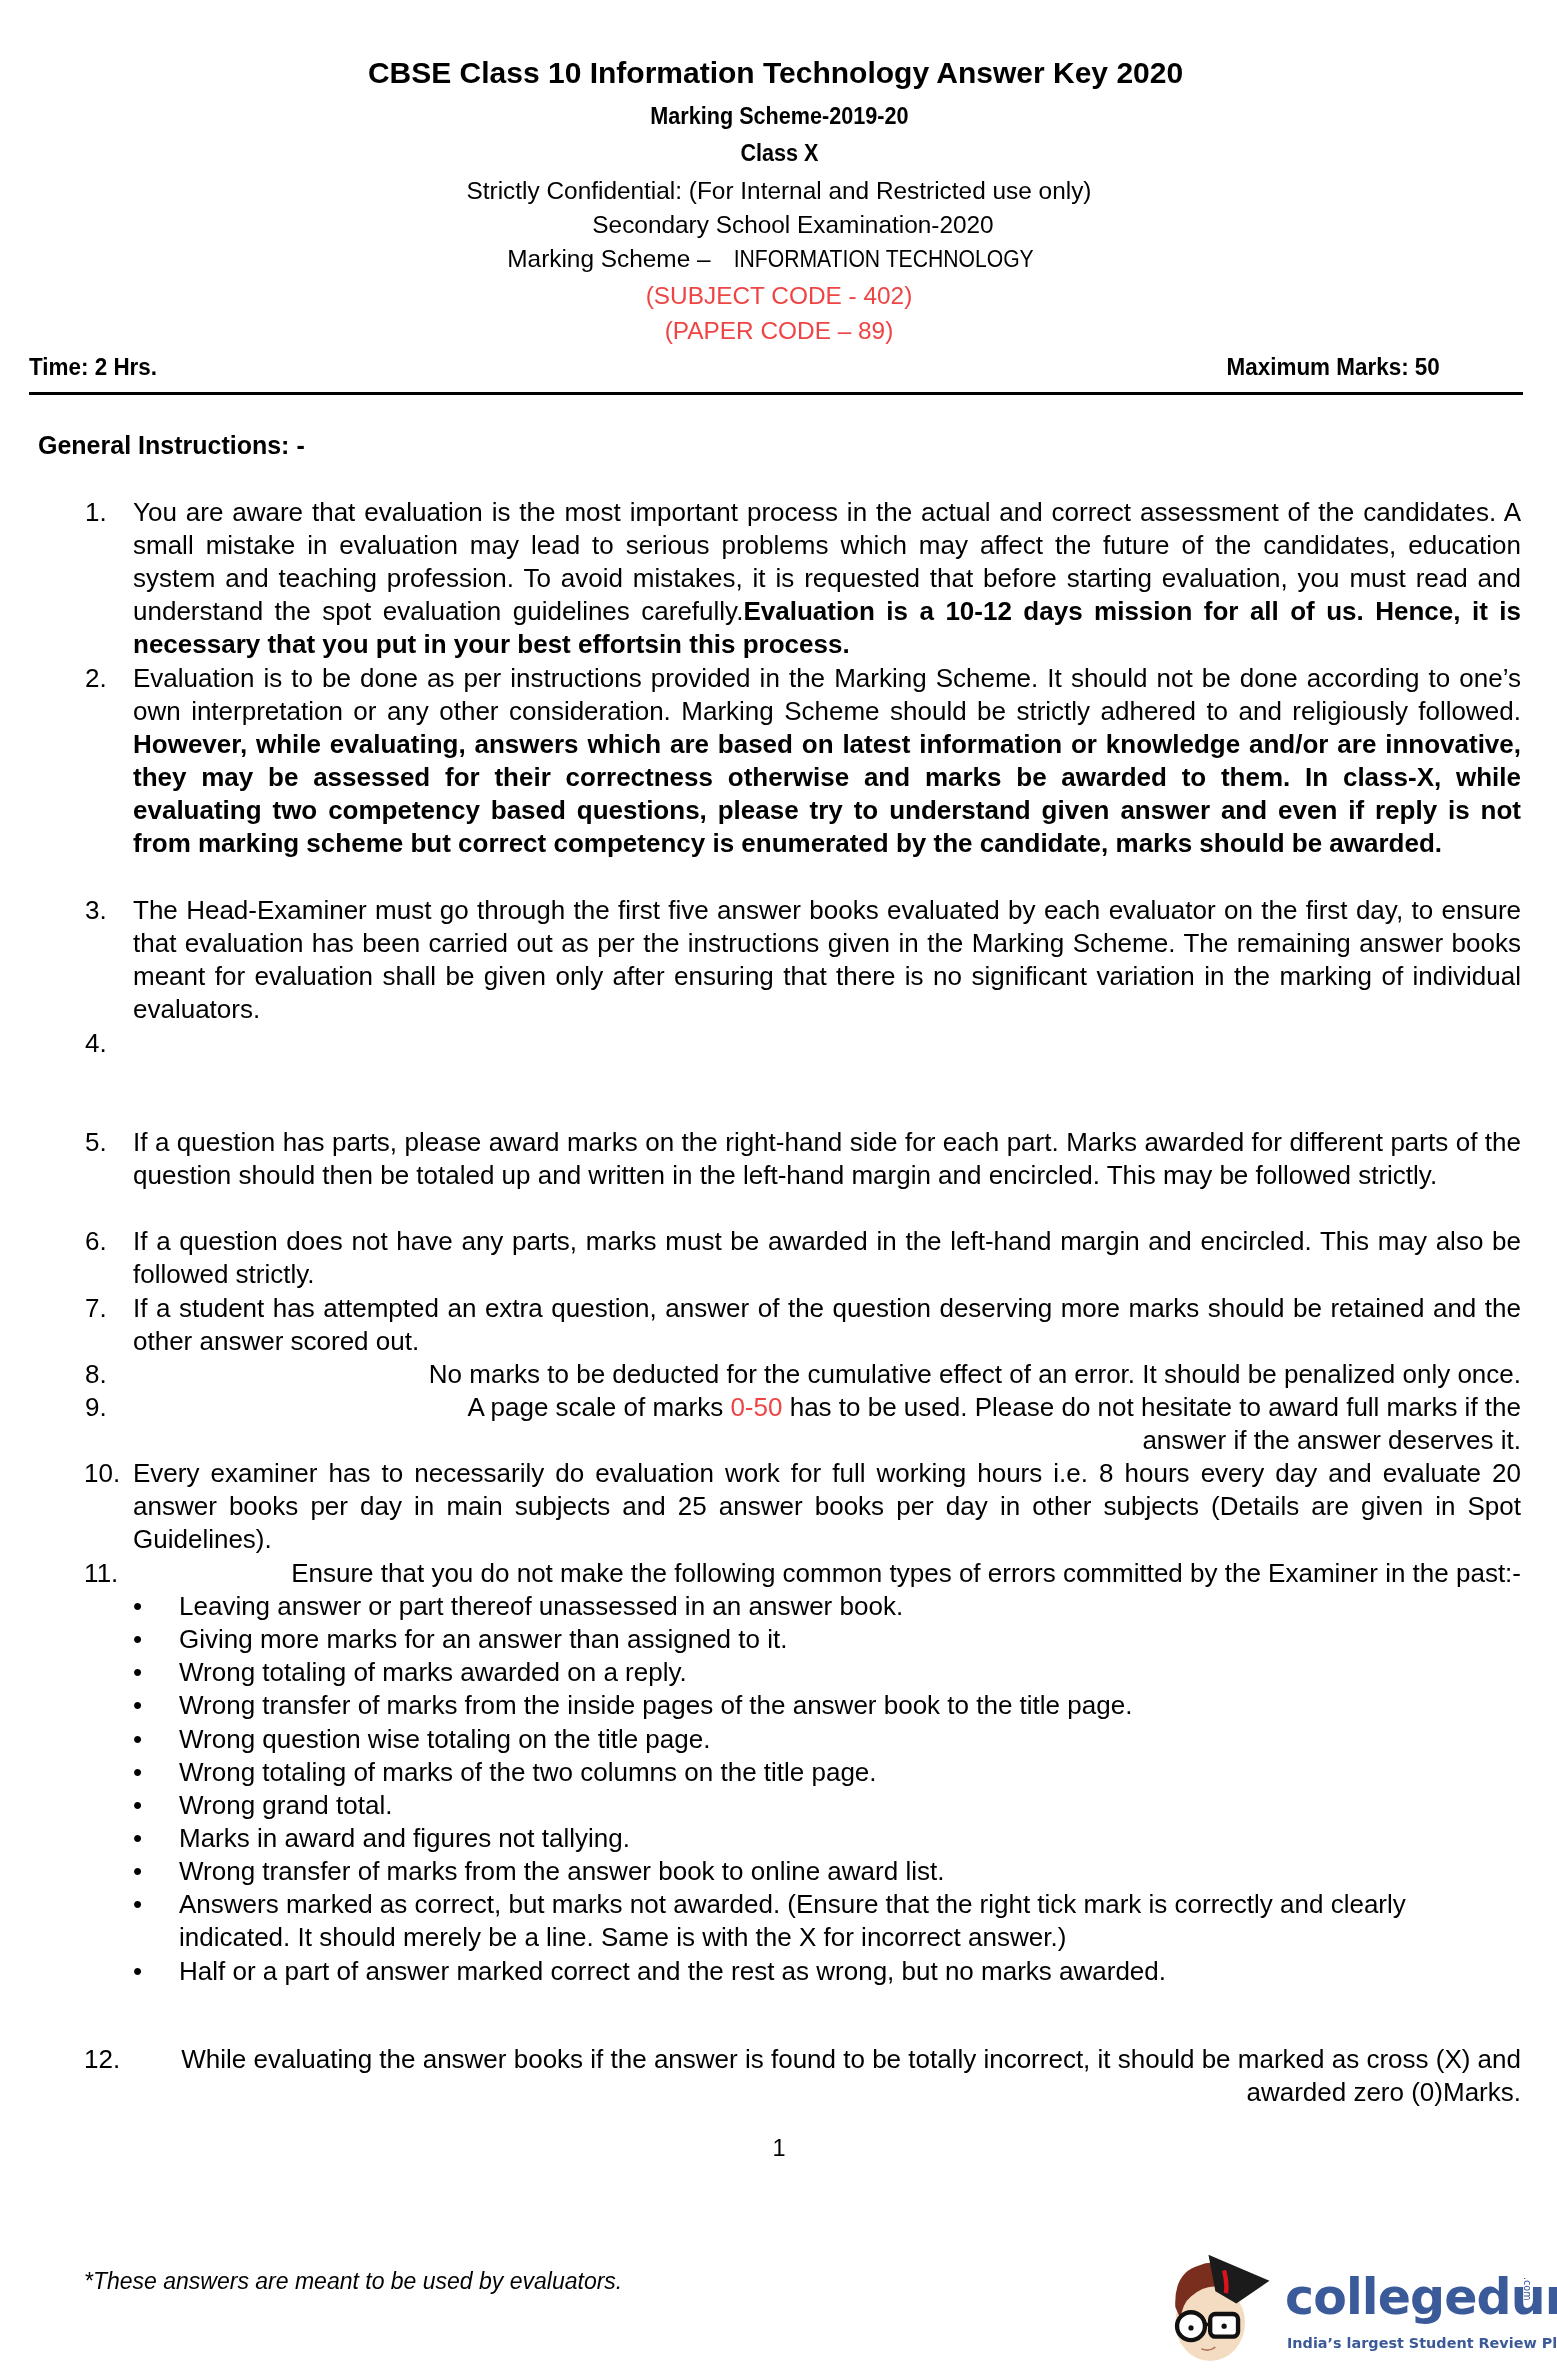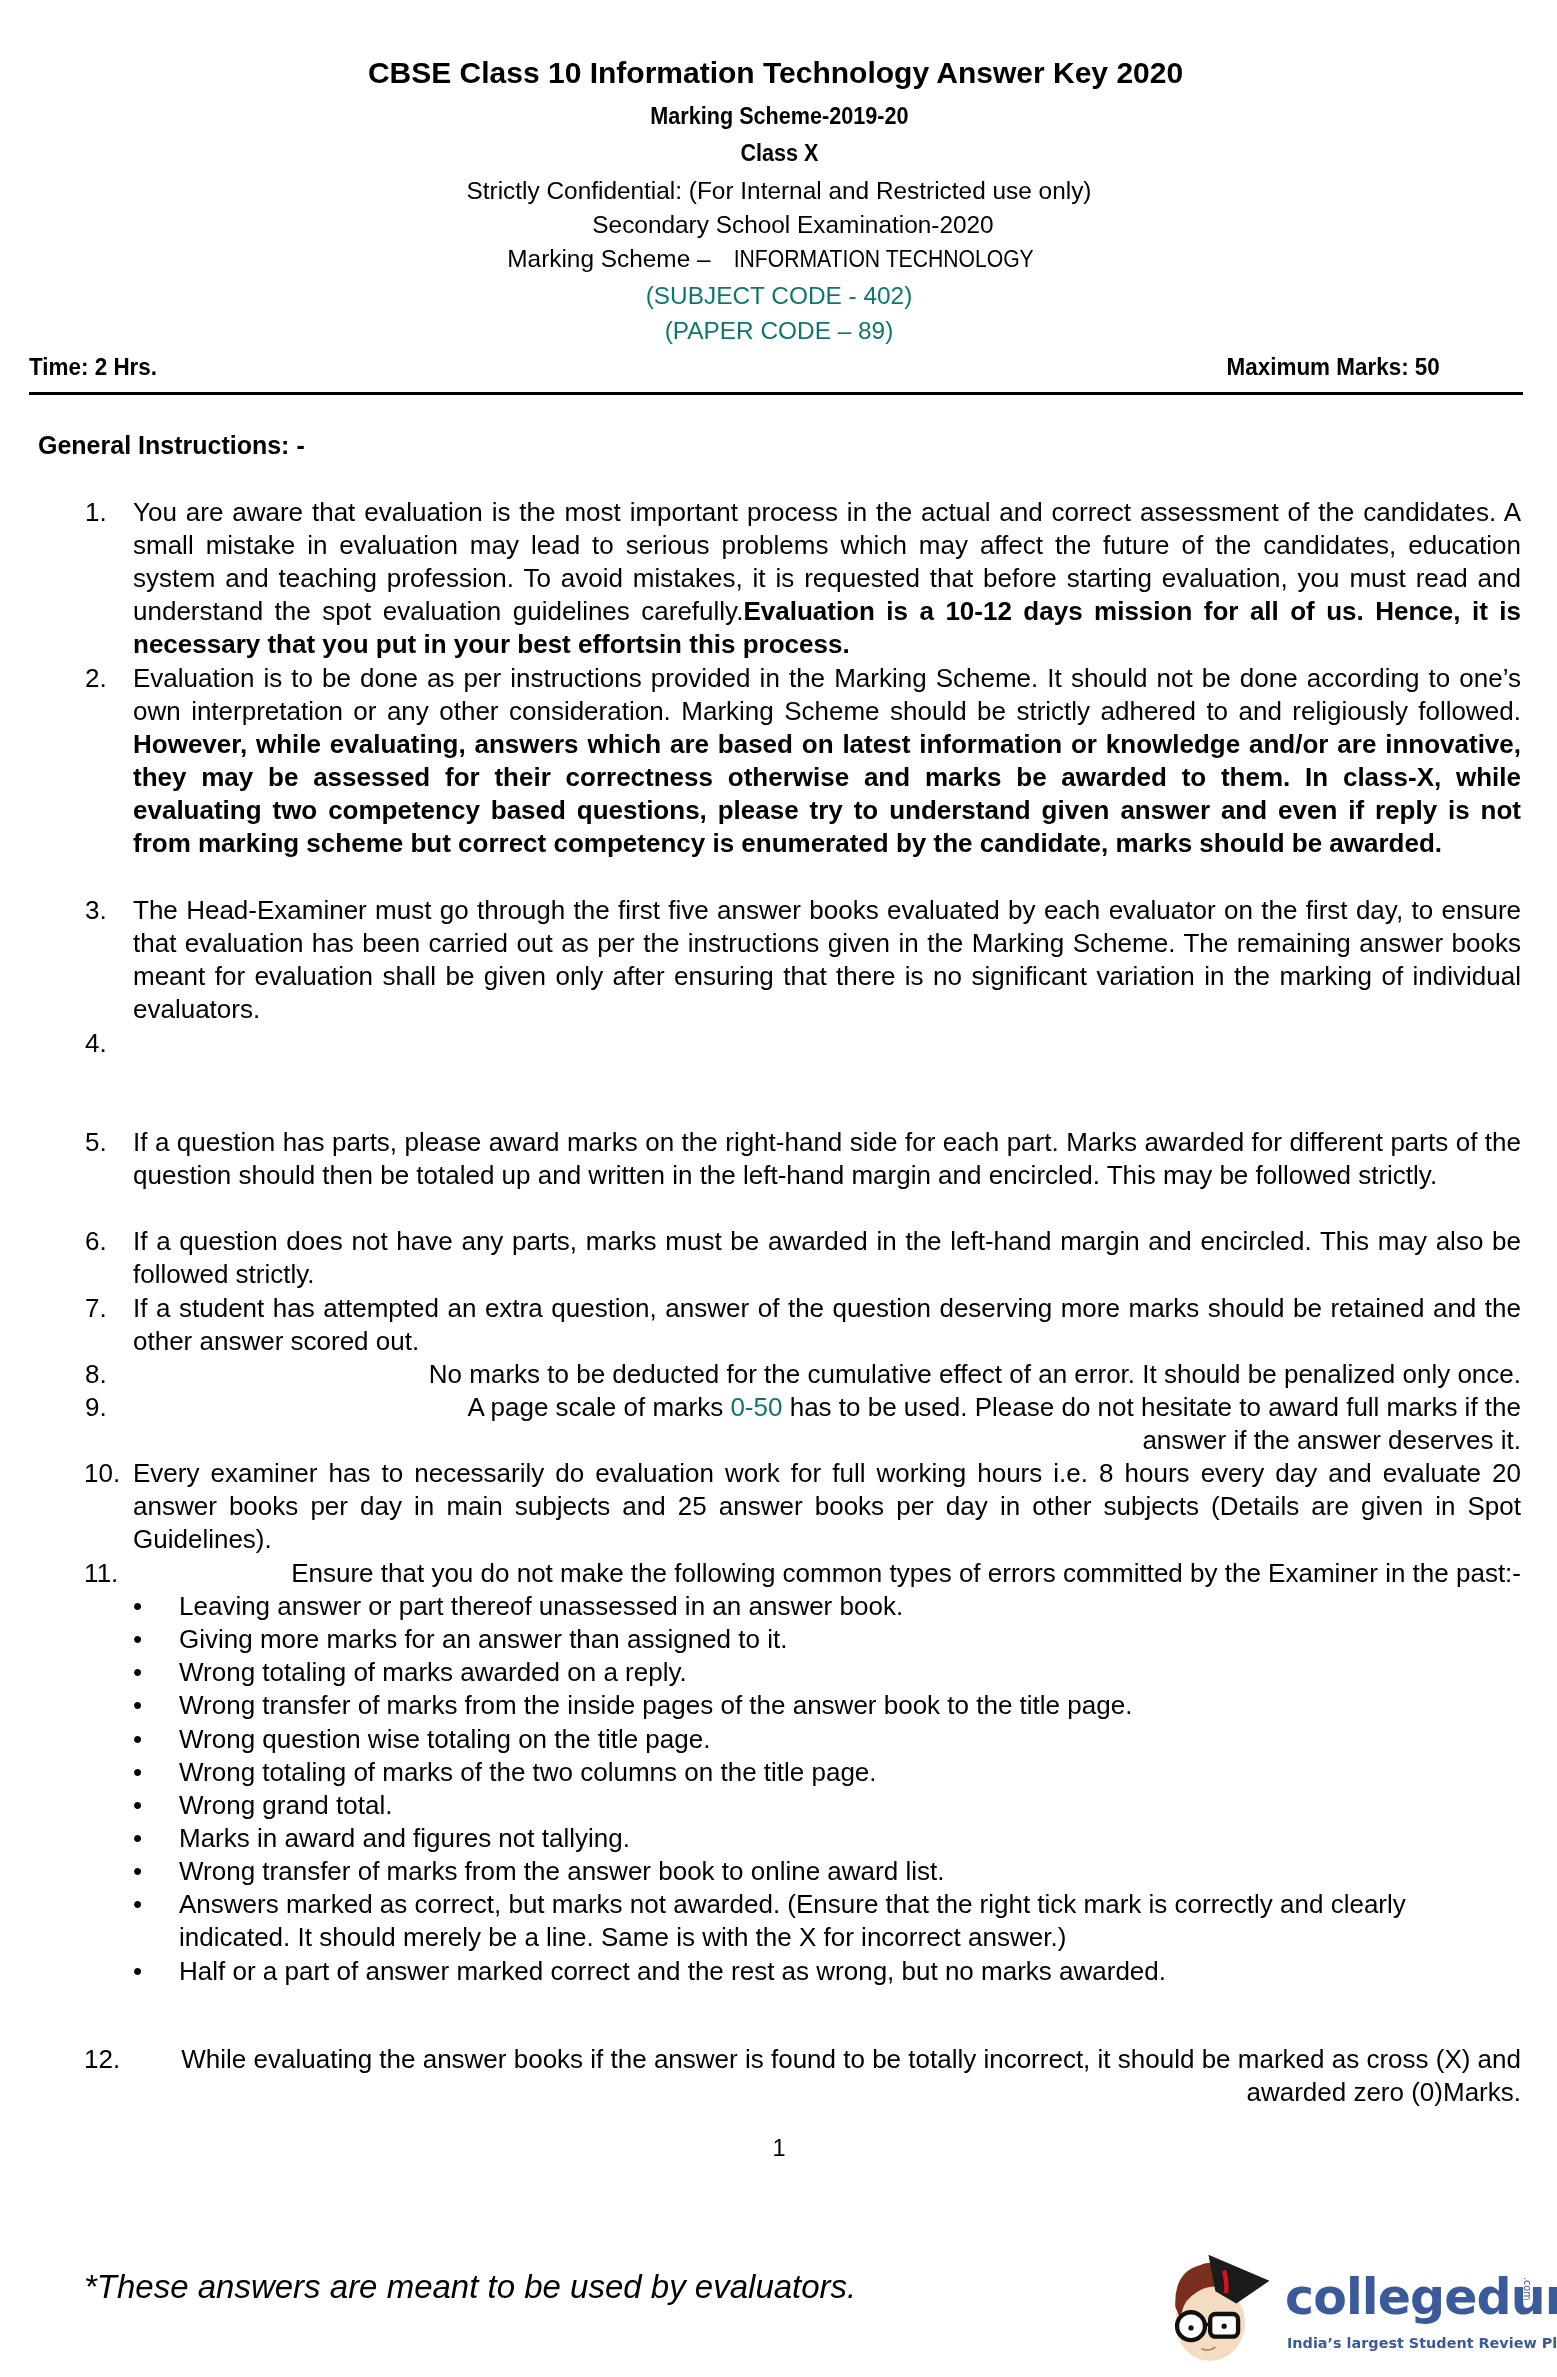--- a/index.html
+++ b/index.html
@@ -7,42 +7,42 @@
   .center { position:absolute; left:0; width:1558px; text-align:center; white-space:nowrap; }
   .h-title { top:56px; font-size:30px; font-weight:bold; left:-3.5px; }
   .h-cal { font-family:"Liberation Sans", sans-serif; font-weight:bold; font-size:23.5px; transform:scaleX(0.92); }
   .h-scheme { top:103px; }
   .h-class { top:140px; }
   .h-bold { font-weight:normal; font-size:24.4px; }
   .h-confidential { top:177px; }
   .h-sse { top:211px;margin-left:14px; }
   .h-ms { top:245px; }
   .h-ms .cal { font-family:"Liberation Sans", sans-serif; font-size:23.5px; transform:scaleX(0.9); display:inline-block; }
-  .red { color:#0f766e; }
+  .red { color:#ef4444; }
   .h-subject { top:282px; }
   .h-paper { top:317px; }
   .meta-row { position:absolute; top:353px; left:29px; width:1411px; font-weight:bold; font-size:24.4px; }
   .meta-left { position:absolute; left:0; top:0; }
   .meta-right { position:absolute; right:0; top:0; }
   .rule { position:absolute; top:392px; left:29px; width:1494px; height:2.6px; background:#000; }
   .gi-heading { position:absolute; top:431px; left:38px; font-size:25px; font-weight:bold; }
 
   .body-text { position:absolute; left:0; top:0; font-size:26px; line-height:33px; }
   .item { position:absolute; left:85px; width:1436px; }
   .num { position:absolute; left:0; top:0; width:48px; }
   .num.wide { left:-0.9px; }
   .txt { position:absolute; left:48px; width:1388px; text-align:justify; }
   .txt.nojust { text-align:right; }
   .b { font-weight:bold; }
   .bullets { position:absolute; left:133px; width:1388px; }
   .bullet { position:absolute; left:0; width:1388px; }
   .bullet .dot { position:absolute; left:0; top:0; }
   .bullet .btxt { position:absolute; left:46px; width:1341px; }
   .page-num { position:absolute; top:2135px; left:0; width:1558px; text-align:center; font-size:23.5px; }
-  .footnote { position:absolute; top:2268px; left:84px; font-size:33px; font-style:italic; }
+  .footnote { position:absolute; top:2268px; left:84px; font-size:23px; font-style:italic; }
   .logo { position:absolute; left:1156px; top:2246px; width:402px; height:122px; }
   .logo-word { position:absolute; left:129px; top:23px; font-family:"DejaVu Sans", sans-serif; font-weight:bold; font-size:49px; color:#3b5a9a; letter-spacing:-0.9px; }
   .logo-com { position:absolute; left:377px; top:31px; font-family:"DejaVu Sans", sans-serif; font-size:9.6px; color:#3b5a9a; transform:rotate(90deg); transform-origin:left top; }
   .logo-tag { position:absolute; left:131px; top:89px; font-family:"DejaVu Sans", sans-serif; font-weight:bold; font-size:14.4px; color:#3b5a9a; white-space:nowrap; }
 </style>
 </head>
 <body>
 
 <div class="center h-title">CBSE Class 10 Information Technology Answer Key 2020</div>
 <div class="center h-scheme"><span class="h-cal" style="display:inline-block">Marking Scheme-2019-20</span></div>

